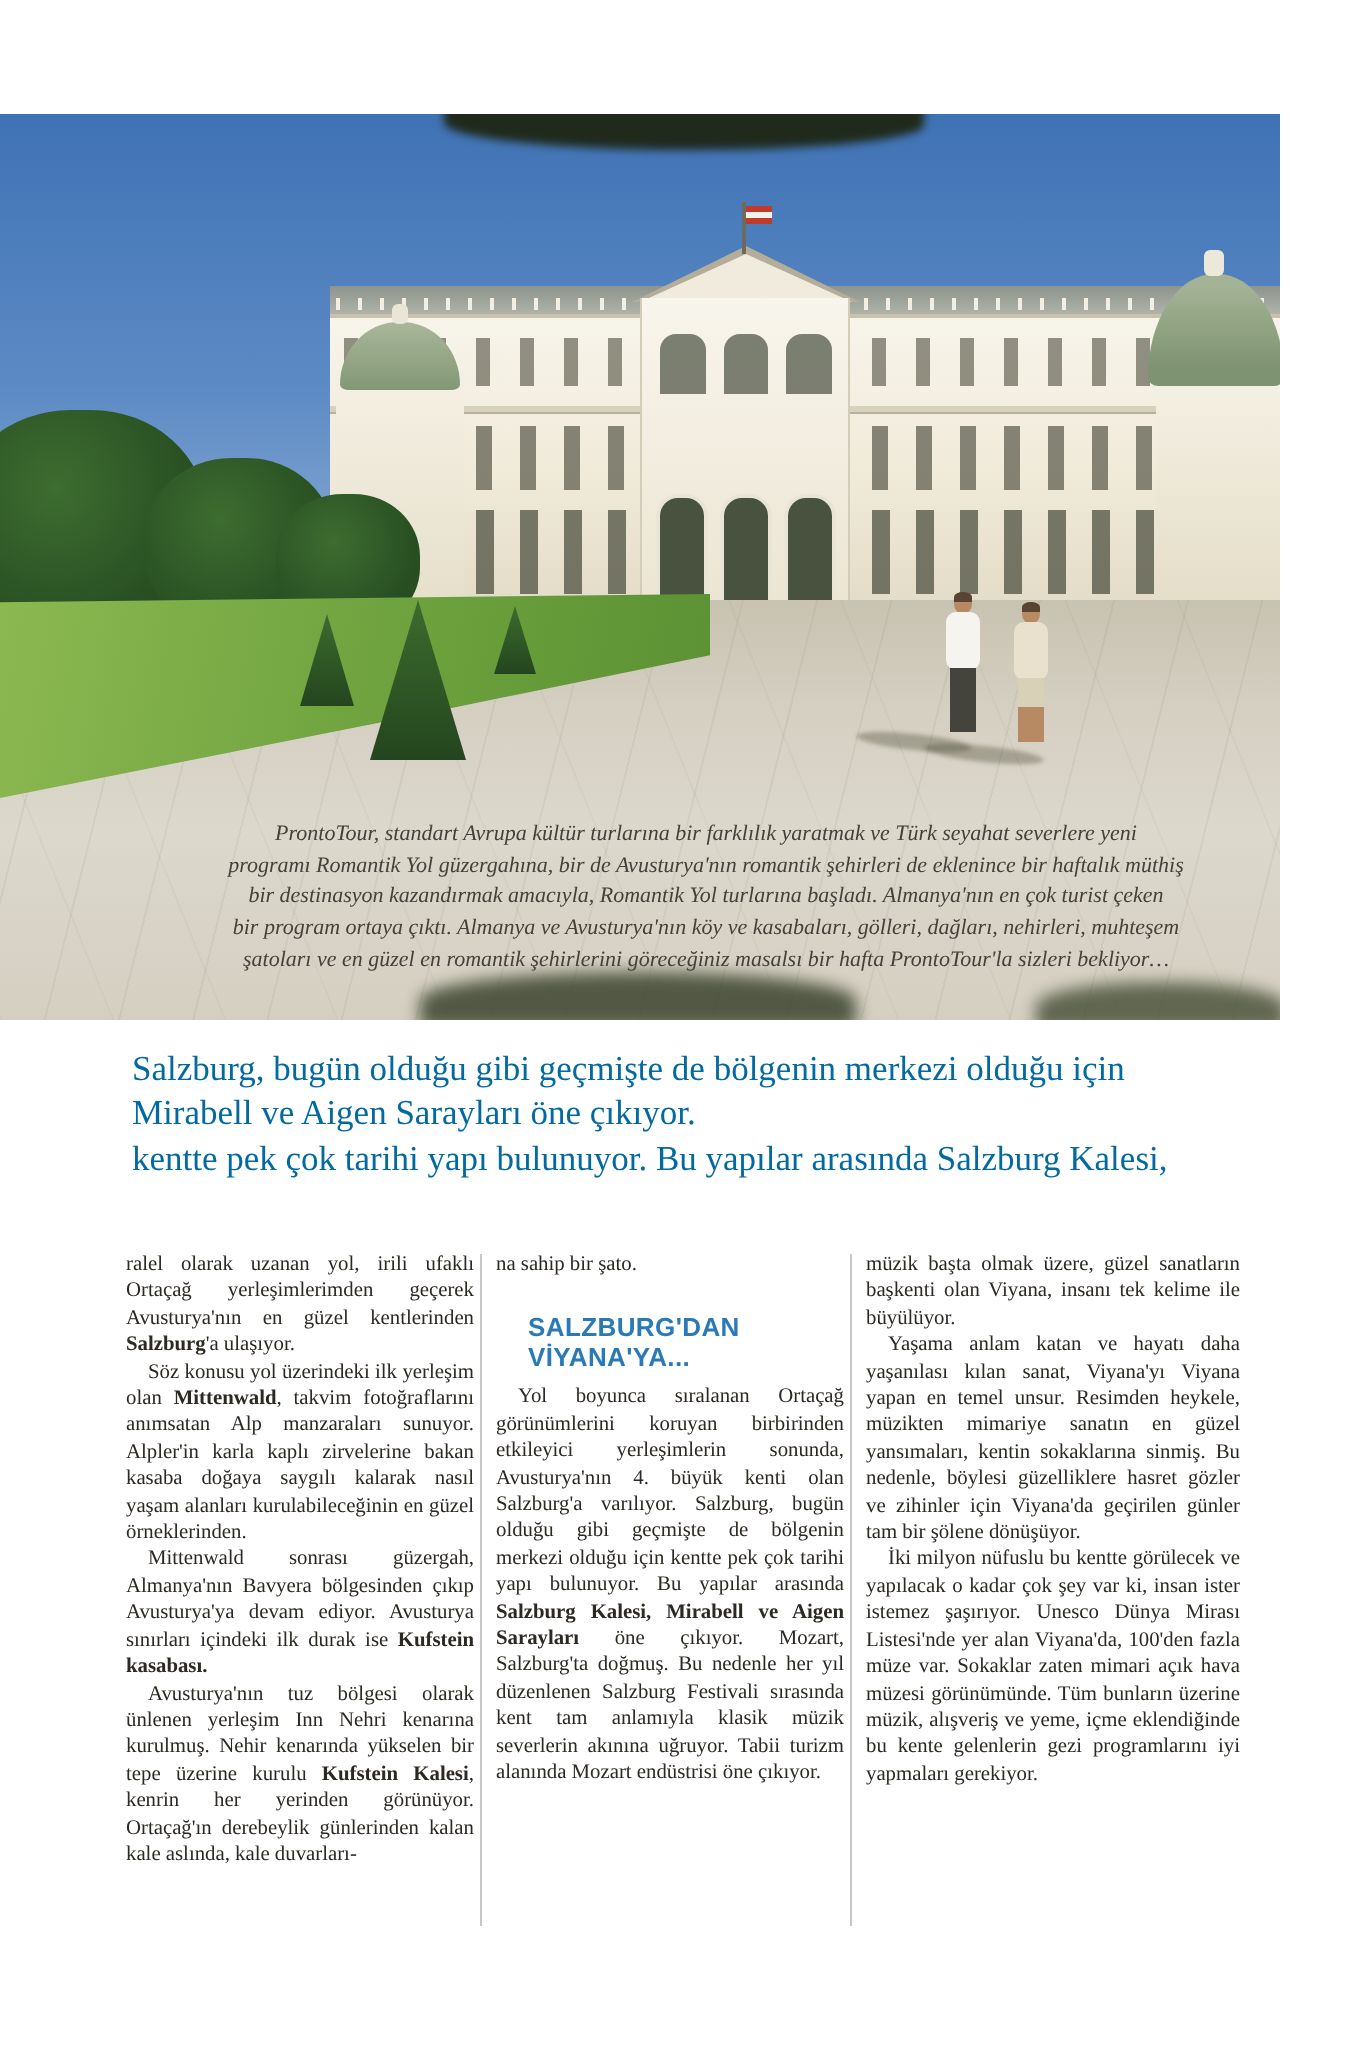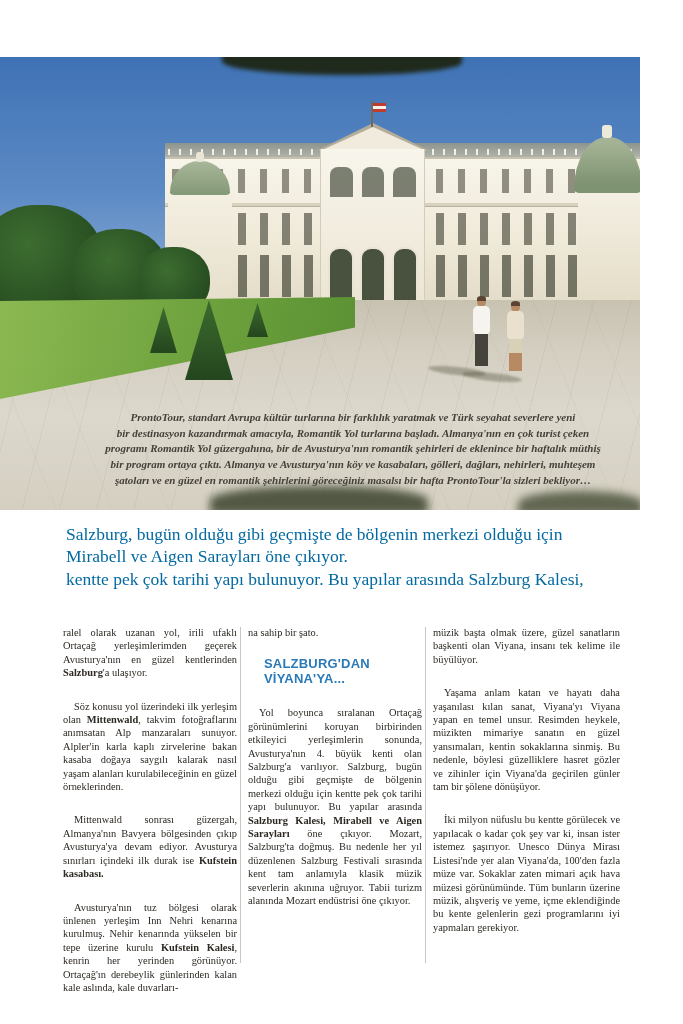--- a/index.html
+++ b/index.html
@@ -92,35 +92,35 @@
   .branch-top { left:222px; top:-8px; width:240px; height:26px; background:#1d2410;
     border-radius:0 0 48% 52%; filter:blur(2px); opacity:.92; }
   .blob-center { left:210px; top:429px; width:218px; height:28px; background:#3c442e;
     border-radius:50% 50% 0 0; filter:blur(4px); opacity:.85; }
   .blob-right { left:518px; top:434px; width:125px; height:24px; background:#454d36;
     border-radius:50% 50% 0 0; filter:blur(4px); opacity:.8; }
 
   
   #caption { position:absolute; left:68px; right:2px; top:353px; text-align:center;
     font-style:italic; font-size:11px; line-height:15.7px; color:#45413a; z-index:9; }
-  .cap-line { white-space:nowrap;font-weight:bold; }
+  .cap-line { white-space:nowrap; }
 
   
   #lead { position:absolute; left:66px; top:523px; width:590px;
     font-size:17.5px; line-height:22.3px; color:#0369a1; }
   .lead-line { white-space:nowrap; }
 
   
   #bodycols { position:absolute; left:63px; top:626px; width:557px;
     display:flex; justify-content:space-between;
     font-size:10.4px; line-height:13.4px; color:#2c2822; }
   .col { width:174px; text-align:justify; }
   .col.c3 { width:187px; }
   .col p { margin:0; }
-  .col p.indent { text-indent:11px;margin-top:20px; }
+  .col p.indent { text-indent:11px; }
   .col b { font-weight:bold; }
   .subhead { font-family:"Liberation Sans", sans-serif; font-weight:bold;
     color:#2b7ab8; font-size:13px; line-height:15px; letter-spacing:.2px;
     margin:17px 0 6px 16px; }
   .vrule { position:absolute; top:627px; width:1px; height:336px; background:#c8c7c3; }
   .vrule.r1 { left:240px; } .vrule.r2 { left:425px; }
 </style>
 </head>
 <body>
 
@@ -184,22 +184,22 @@
         <div class="torso"></div>
         <div class="legs"></div>
     </div>
 
     <div class="abs branch-top"></div>
     <div class="abs blob-center"></div>
     <div class="abs blob-right"></div>
 
     <div id="caption">
         <div class="cap-line">ProntoTour, standart Avrupa kültür turlarına bir farklılık yaratmak ve Türk seyahat severlere yeni</div>
+        <div class="cap-line">programı Romantik Yol güzergahına, bir de Avusturya'nın romantik şehirleri de eklenince bir haftalık müthiş</div>
         <div class="cap-line">bir destinasyon kazandırmak amacıyla, Romantik Yol turlarına başladı. Almanya'nın en çok turist çeken</div>
-        <div class="cap-line">programı Romantik Yol güzergahına, bir de Avusturya'nın romantik şehirleri de eklenince bir haftalık müthiş</div>
         <div class="cap-line">bir program ortaya çıktı. Almanya ve Avusturya'nın köy ve kasabaları, gölleri, dağları, nehirleri, muhteşem</div>
         <div class="cap-line">şatoları ve en güzel en romantik şehirlerini göreceğiniz masalsı bir hafta ProntoTour'la sizleri bekliyor…</div>
       </div>
   </div>
 
   <div id="lead">
       <div class="lead-line">Salzburg, bugün olduğu gibi geçmişte de bölgenin merkezi olduğu için</div>
       <div class="lead-line">Mirabell ve Aigen Sarayları öne çıkıyor.</div>
       <div class="lead-line">kentte pek çok tarihi yapı bulunuyor. Bu yapılar arasında Salzburg Kalesi,</div>
     </div>

